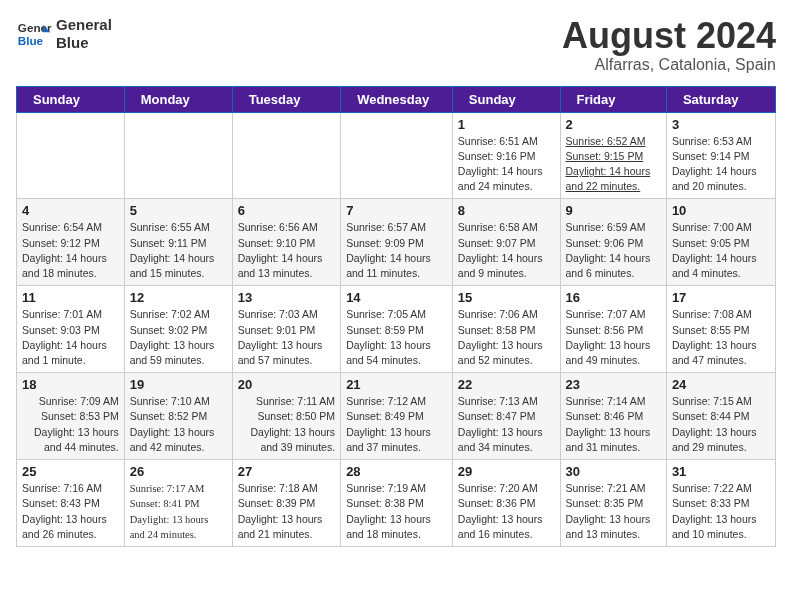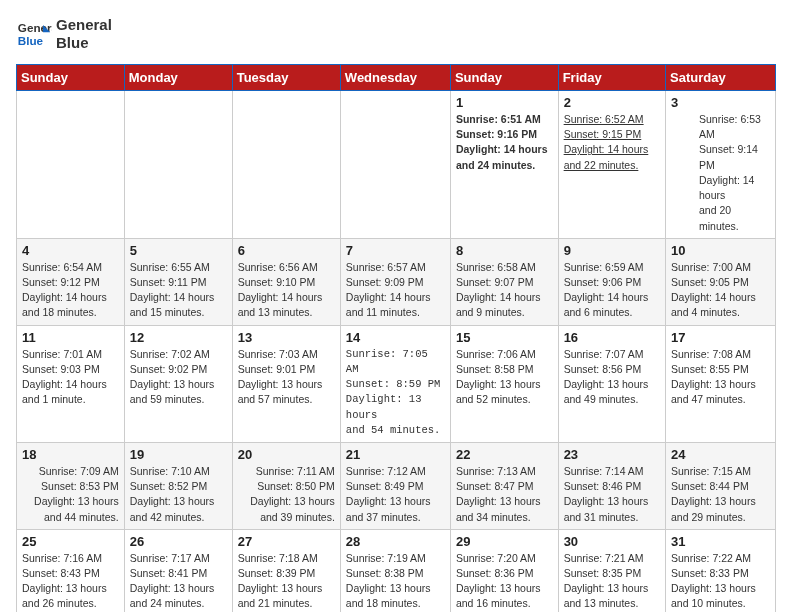--- a/index.html
+++ b/index.html
@@ -43,23 +43,23 @@
     .location {
       font-size: 16px;
       color: #555;
     }
     table {
       width: 100%;
       border-collapse: collapse;
       font-size: 11px;
     }
     thead tr th {
-      background-color: #b91c1c;
+      background-color: #4c1d95;
       color: #fff;
-      padding: 5px 4px;
+      padding: 5px 16px;
       text-align: left;
       font-size: 13px;
       font-weight: bold;
       border: 1px solid #1565C0;
     }
     tbody tr td {
       border: 1px solid #ccc;
       vertical-align: top;
       padding: 4px 5px;
       width: 113px;
@@ -96,20 +96,22 @@
       <text x="2" y="18" font-size="13" font-weight="bold" fill="#333">General</text>
       <text x="2" y="32" font-size="13" font-weight="bold" fill="#1565C0">Blue</text>
       <polygon points="30,10 38,18 30,18" fill="#1565C0"></polygon>
     </svg>
     <div>
       <div class="logo-text"><span>General</span></div>
       <div class="logo-text blue"><span>Blue</span></div>
     </div>
   </div>
   <div class="title-area">
+    <div class="month-year">August 2024</div>
+    <div class="location">Alfarras, Catalonia, Spain</div>
   </div>
 </div>
 
 <table>
   <thead>
     <tr>
     <th>Sunday</th>
         <th>Monday</th>
         <th>Tuesday</th>
         <th>Wednesday</th>
@@ -119,35 +121,35 @@
       </tr>
   </thead>
   <tbody id="calendar-body">
   <tr>
         <td class="empty-cell"></td>
         <td class="empty-cell"></td>
         <td class="empty-cell"></td>
         <td class="empty-cell"></td>
         <td>
           <span class="day-number">1</span>
-          <div class="day-info" style="white-space: pre-line; font-weight: bold;">Sunrise: 6:51 AM
+          <div class="day-info" style="white-space: pre-line;">Sunrise: 6:51 AM
 Sunset: 9:16 PM
 Daylight: 14 hours
 and 24 minutes.</div>
         </td>
         <td>
           <span class="day-number">2</span>
           <div class="day-info" style="white-space: pre-line; text-decoration: underline;">Sunrise: 6:52 AM
 Sunset: 9:15 PM
 Daylight: 14 hours
 and 22 minutes.</div>
         </td>
         <td>
           <span class="day-number">3</span>
-          <div class="day-info" style="white-space: pre-line; margin-left: 28px;">Sunrise: 6:53 AM
+          <div class="day-info" style="white-space: pre-line;">Sunrise: 6:53 AM
 Sunset: 9:14 PM
 Daylight: 14 hours
 and 20 minutes.</div>
         </td>
       </tr>
       <tr>
         <td>
           <span class="day-number">4</span>
           <div class="day-info" style="white-space: pre-line;">Sunrise: 6:54 AM
 Sunset: 9:12 PM
@@ -214,21 +216,21 @@
         </td>
         <td>
           <span class="day-number">13</span>
           <div class="day-info" style="white-space: pre-line;">Sunrise: 7:03 AM
 Sunset: 9:01 PM
 Daylight: 13 hours
 and 57 minutes.</div>
         </td>
         <td>
           <span class="day-number">14</span>
-          <div class="day-info" style="white-space: pre-line; font-family: Liberation Mono, monospace;">Sunrise: 7:05 AM
+          <div class="day-info" style="white-space: pre-line;">Sunrise: 7:05 AM
 Sunset: 8:59 PM
 Daylight: 13 hours
 and 54 minutes.</div>
         </td>
         <td>
           <span class="day-number">15</span>
           <div class="day-info" style="white-space: pre-line;">Sunrise: 7:06 AM
 Sunset: 8:58 PM
 Daylight: 13 hours
 and 52 minutes.</div>
@@ -302,21 +304,21 @@
       <tr>
         <td>
           <span class="day-number">25</span>
           <div class="day-info" style="white-space: pre-line;">Sunrise: 7:16 AM
 Sunset: 8:43 PM
 Daylight: 13 hours
 and 26 minutes.</div>
         </td>
         <td>
           <span class="day-number">26</span>
-          <div class="day-info" style="white-space: pre-line;">Sunrise: 7:17 AM
+          <div class="day-info" style="white-space: pre-line; font-family: Liberation Serif, serif;">Sunrise: 7:17 AM
 Sunset: 8:41 PM
 Daylight: 13 hours
 and 24 minutes.</div>
         </td>
         <td>
           <span class="day-number">27</span>
           <div class="day-info" style="white-space: pre-line;">Sunrise: 7:18 AM
 Sunset: 8:39 PM
 Daylight: 13 hours
 and 21 minutes.</div>

